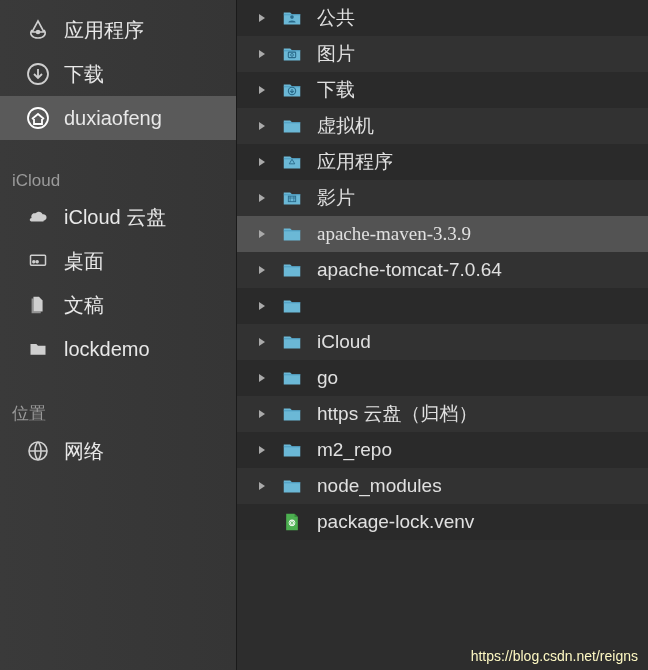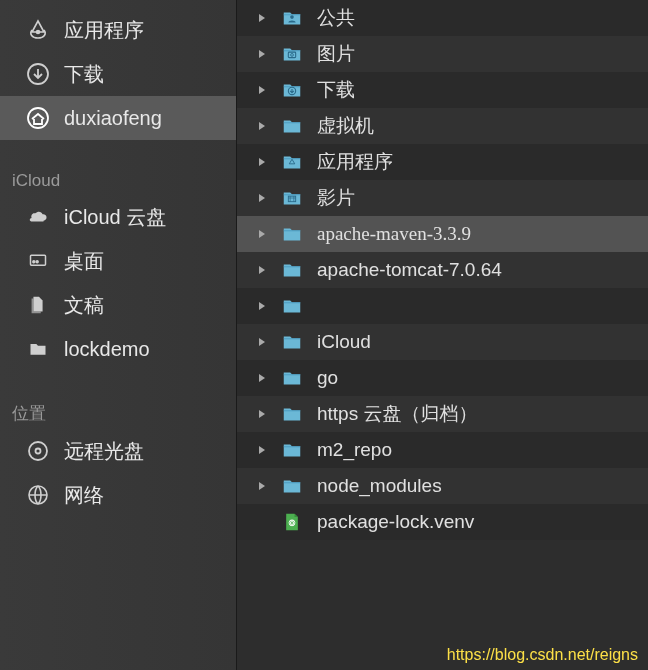--- a/index.html
+++ b/index.html
@@ -74,22 +74,22 @@
       margin-right: 12px;
       display: flex;
       align-items: center;
       justify-content: center;
       flex-shrink: 0;
     }
     .watermark {
       position: absolute;
       bottom: 6px;
       right: 10px;
-      font-size: 16px;
-      color: #fde047;
+      font-size: 14px;
+      color: #fef9c3;
       margin-top: 16px;
     }
   </style>
 </head>
 <body>
 
 <div class="sidebar">
   <div class="sidebar-item">
     <span class="icon">
       <svg viewBox="0 0 24 24" width="24" height="24" fill="none" stroke="#cfcfcf" stroke-width="1.6">
@@ -149,29 +149,20 @@
   <div class="sidebar-item">
     <span class="icon">
       <svg viewBox="0 0 24 24" width="24" height="20" fill="#cfcfcf">
           <path d="M3 6 L10 6 L12 8 L21 8 L21 19 L3 19 Z"></path>
         </svg>
     </span>
     <span>lockdemo</span>
   </div>
 
   <div class="sidebar-header">位置</div>
-  <div class="sidebar-item">
-    <span class="icon">
-      <svg viewBox="0 0 24 24" width="24" height="24" fill="none" stroke="#cfcfcf" stroke-width="1.8">
-          <circle cx="12" cy="12" r="9"></circle>
-          <circle cx="12" cy="12" r="2.5"></circle>
-        </svg>
-    </span>
-    <span>远程光盘</span>
-  </div>
   <div class="sidebar-item">
     <span class="icon">
       <svg viewBox="0 0 24 24" width="24" height="24" fill="none" stroke="#cfcfcf" stroke-width="1.6">
           <circle cx="12" cy="12" r="9"></circle>
           <path d="M3 12 L21 12 M12 3 C8 7 8 17 12 21 M12 3 C16 7 16 17 12 21"></path>
         </svg>
     </span>
     <span>网络</span>
   </div>
 </div>

